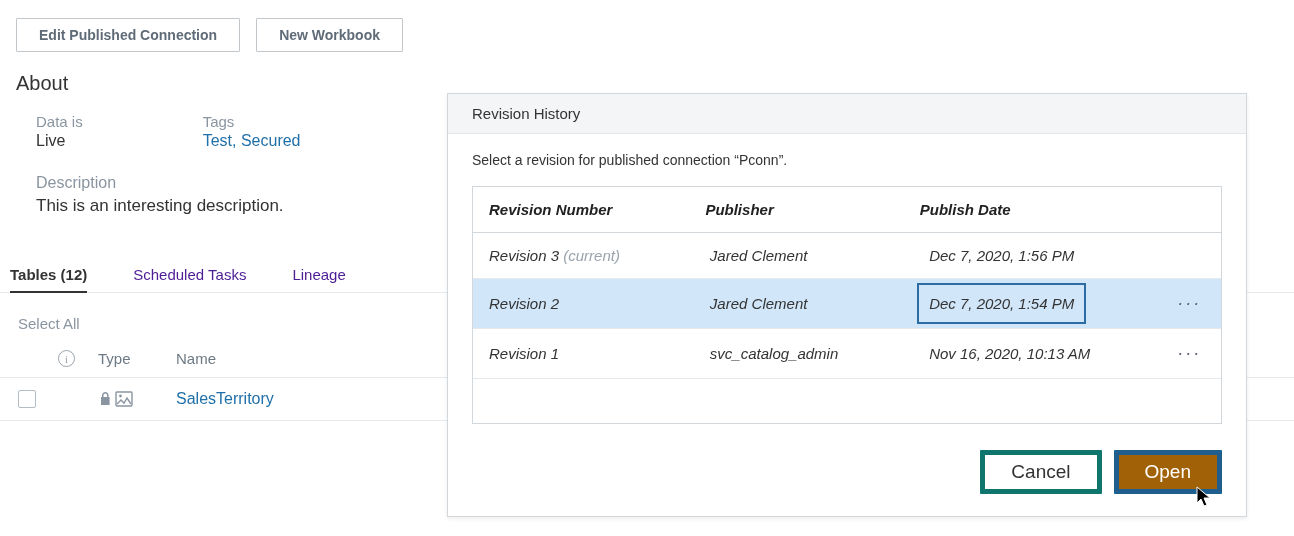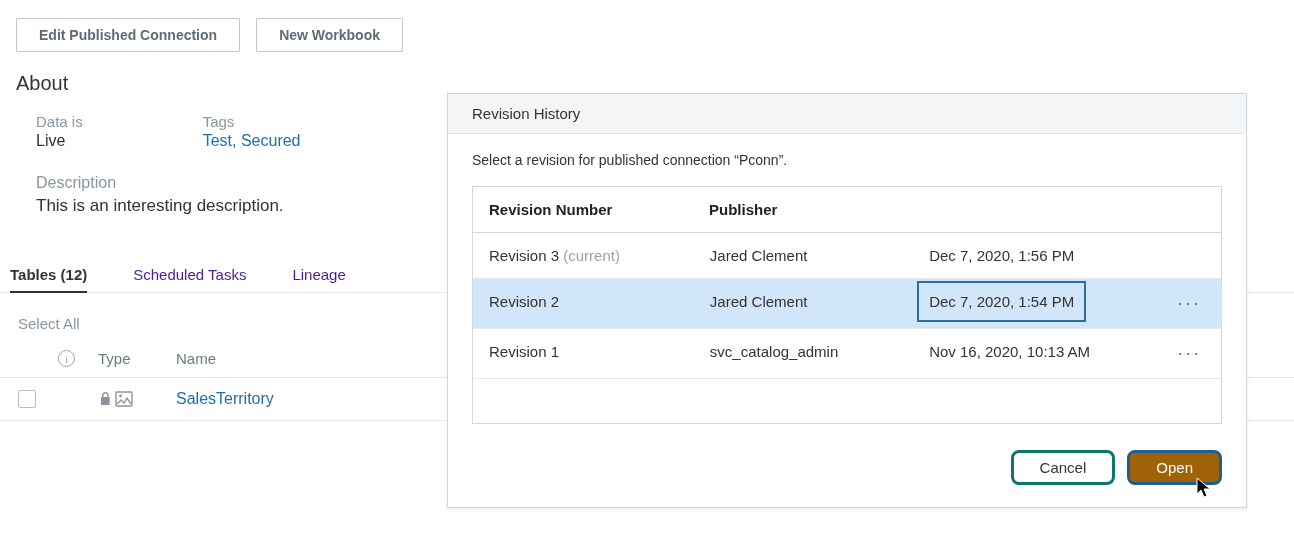--- a/index.html
+++ b/index.html
@@ -145,21 +145,22 @@
     font-size: 14px;
     color: #333;
     margin-bottom: 18px;
   }
   .rev-table {
     border: 1px solid #d2d7db;
     width: 100%;
   }
   .rev-head, .rev-row {
     display:flex;
-    align-items:flex-start;
+    align-items:center;
+    font-style:italic;
   }
   .rev-head {
     padding: 14px 16px;
     font-weight: 600;
     font-size: 15px;
     color:#222;
     border-bottom: 1px solid #d2d7db;
   }
   .rev-row {
     padding: 14px 16px;
@@ -190,25 +191,25 @@
   .rev-footer-space {
     height: 44px;
   }
   .dialog-footer {
     display:flex;
     justify-content:flex-end;
     gap: 12px;
     padding: 6px 24px 22px;
   }
   .btn-dialog {
-    font-size: 15px;
+    font-size: 19px;
     padding: 6px 26px;
-    border-radius:8px;
+    border-radius:1px;
     cursor:pointer;
-    border:3px solid #0f766e;
+    border:5px solid #0f766e;
     background:#fff;
     color:#333;
   }
   .btn-primary {
     background:#a16207;
     border-color:#1e5f8f;
     color:#fff;
   }
   .cursor {
     position:absolute;
@@ -286,20 +287,21 @@
 
 <div class="dialog">
   <div class="dialog-header">Revision History</div>
   <div class="dialog-body">
     <div class="dialog-instruction">Select a revision for published connection “Pconn”.</div>
 
     <div class="rev-table">
       <div class="rev-head">
         <div class="rev-col-num">Revision Number</div>
         <div class="rev-col-pub">Publisher</div>
+        <div class="rev-col-date">Publish Date</div>
         <div class="rev-col-act"></div>
       </div>
 
       <div class="rev-row">
         <div class="rev-col-num">
           <span>Revision 3</span>
           <span class="current-tag">(current)</span>
         </div>
         <div class="rev-col-pub">Jared Clement</div>
         <div class="rev-col-date">Dec 7, 2020, 1:56 PM</div>

